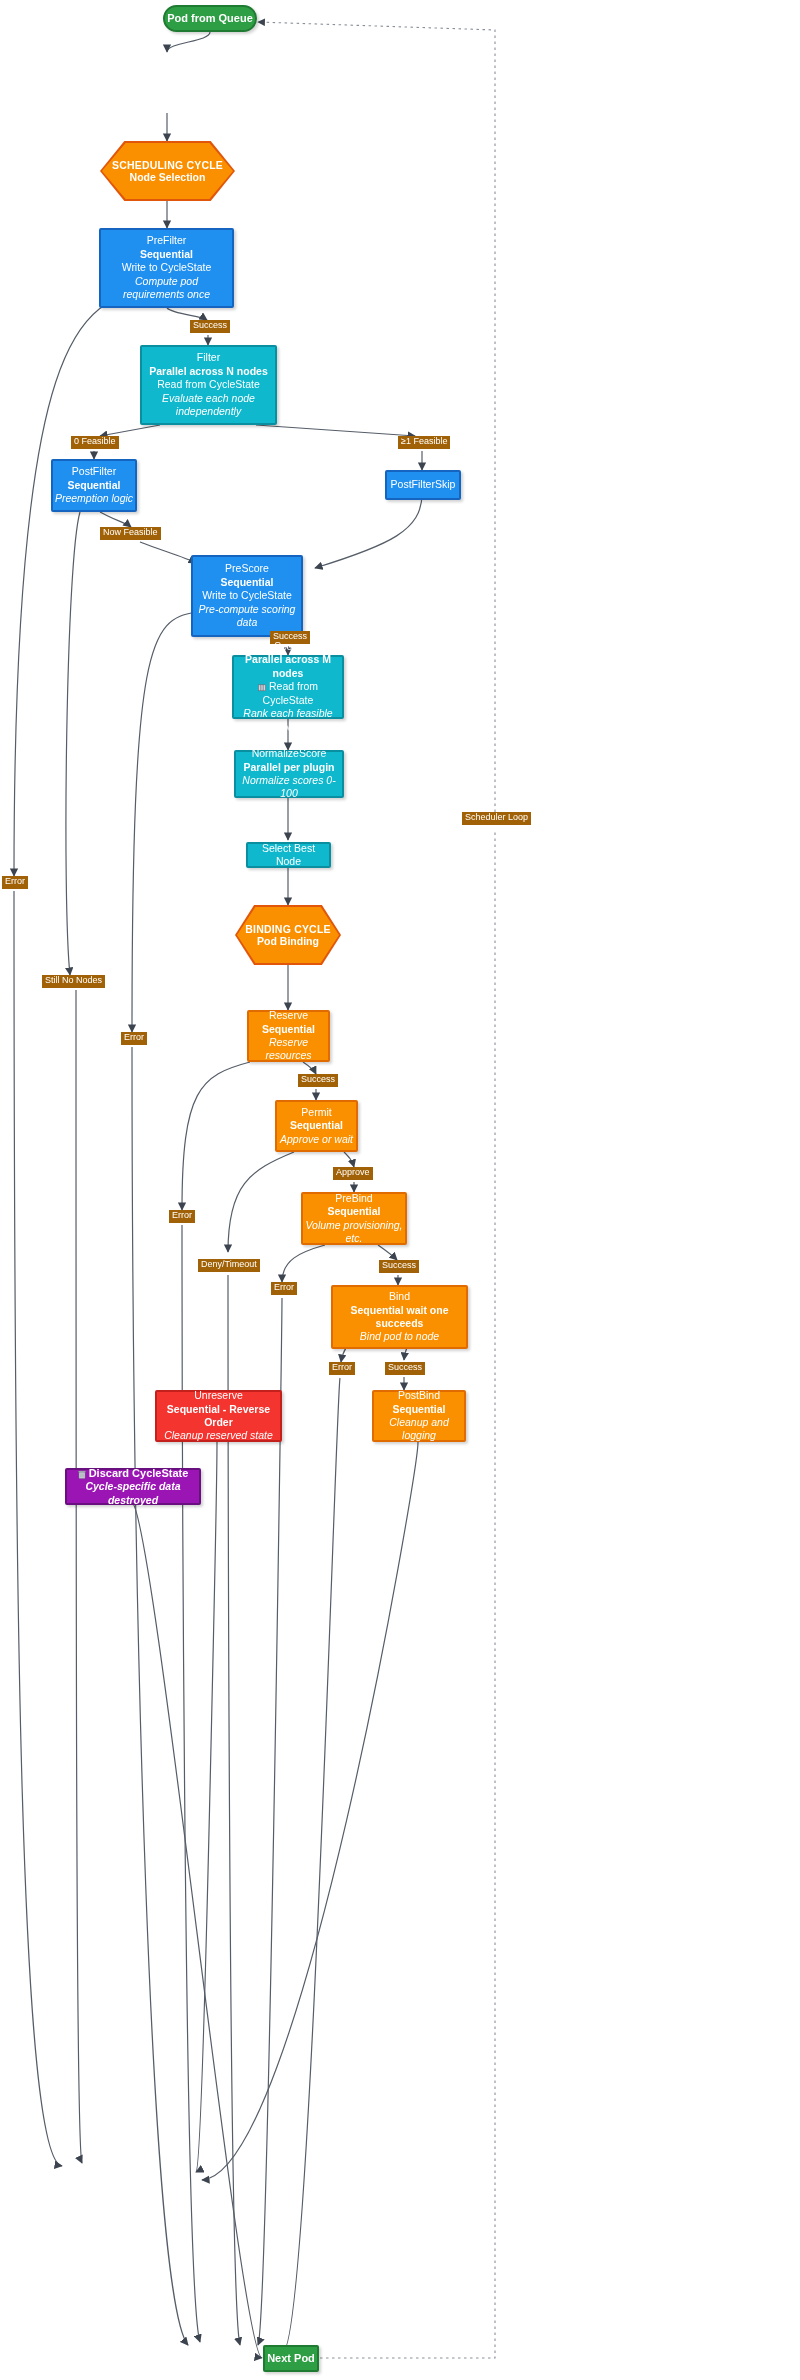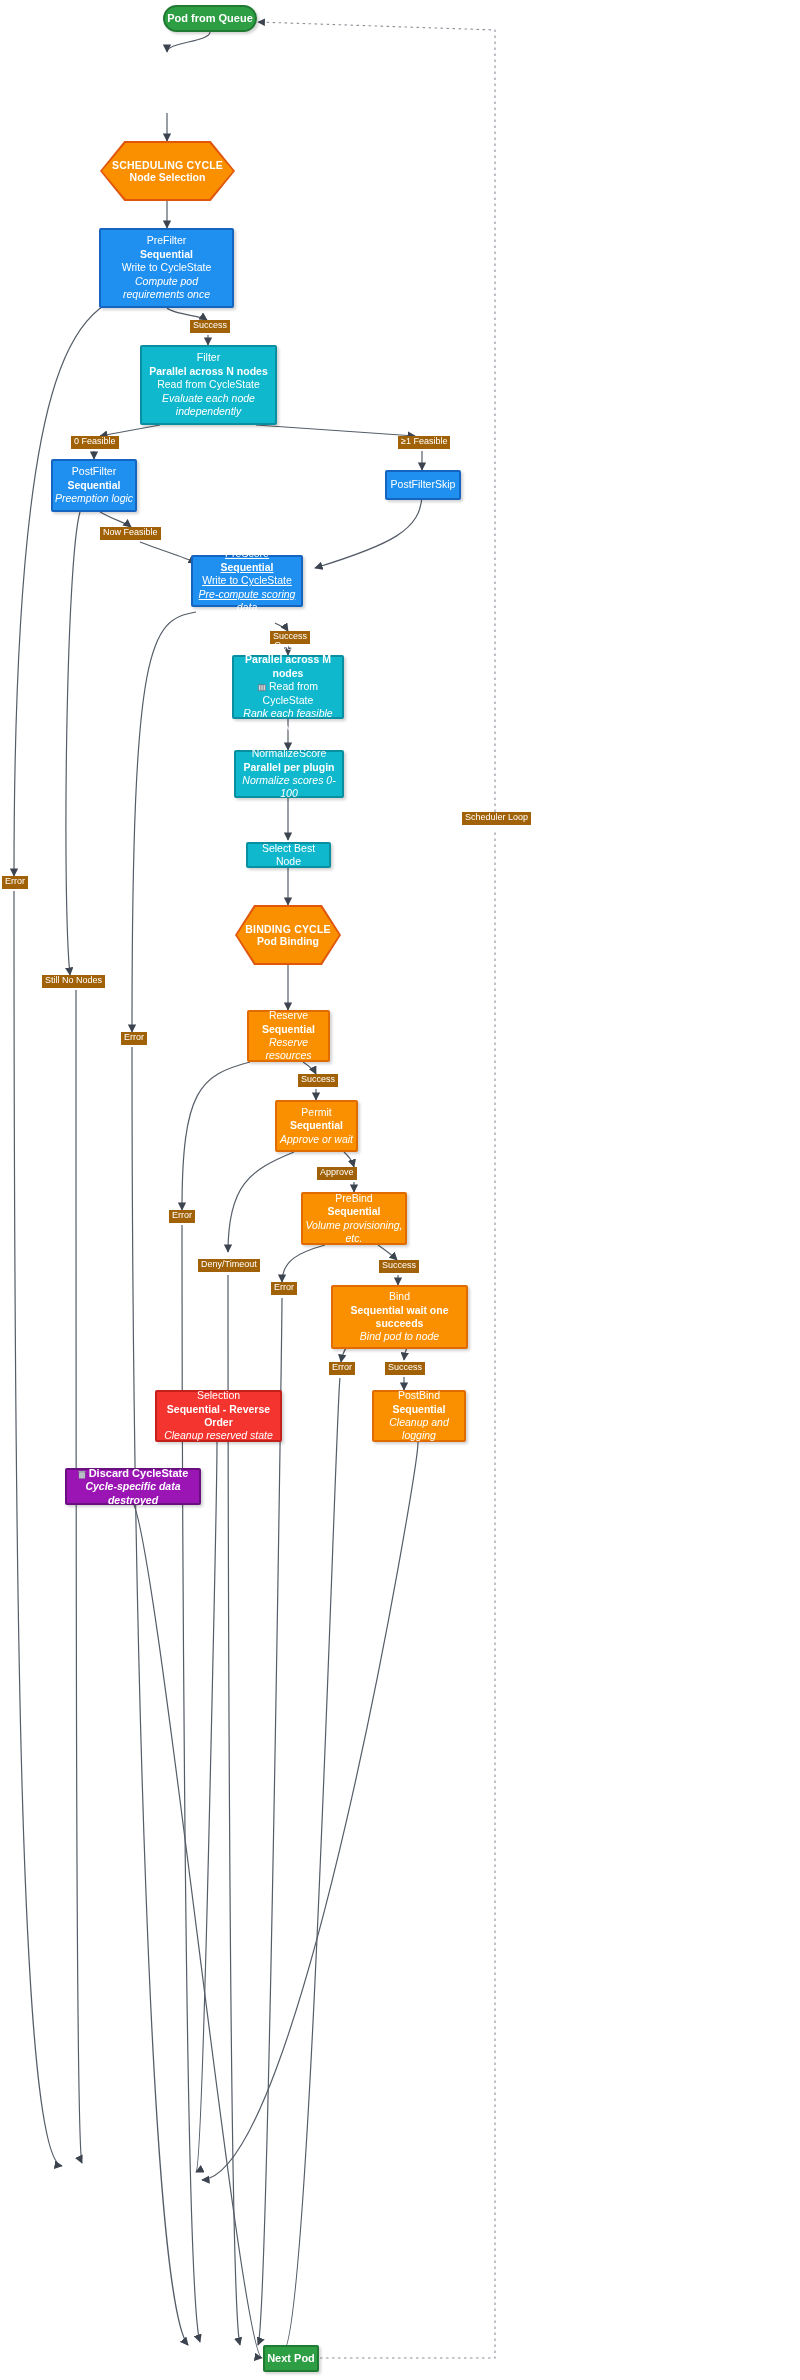--- a/index.html
+++ b/index.html
@@ -287,21 +287,21 @@
   </div>
 
   <div class="elabel" style="left:2px; top:876px;">
     <span>Error</span>
   </div>
 
   <div class="elabel" style="left:42px; top:975px;">
     <span>Still No Nodes</span>
   </div>
 
-  <div class="node n-blue" style="left:191px; top:555px; width:112px; height:52px;text-decoration:underline;">
+  <div class="node n-blue" style="left:191px; top:555px; width:112px; height:82px;">
     <span class="l1">PreScore</span>
     <span class="l2">Sequential</span>
     <span class="l3">Write to CycleState</span>
     <span class="l4">Pre-compute scoring data</span>
   </div>
 
   <div class="elabel" style="left:270px; top:631px;">
     <span>Success</span>
   </div>
 
@@ -355,21 +355,21 @@
   <div class="elabel" style="left:169px; top:1210px;">
     <span>Error</span>
   </div>
 
   <div class="node n-orange" style="left:275px; top:1100px; width:83px; height:52px;">
     <span class="l1">Permit</span>
     <span class="l2">Sequential</span>
     <span class="l4">Approve or wait</span>
   </div>
 
-  <div class="elabel" style="left:317px; top:1167px;">
+  <div class="elabel" style="left:333px; top:1167px;">
     <span>Approve</span>
   </div>
 
   <div class="elabel" style="left:198px; top:1259px;">
     <span>Deny/Timeout</span>
   </div>
 
   <div class="node n-orange" style="left:301px; top:1192px; width:106px; height:53px;">
     <span class="l1">PreBind</span>
     <span class="l2">Sequential</span>
@@ -392,21 +392,21 @@
 
   <div class="elabel" style="left:329px; top:1362px;">
     <span>Error</span>
   </div>
 
   <div class="elabel" style="left:385px; top:1362px;">
     <span>Success</span>
   </div>
 
   <div class="node n-red" style="left:155px; top:1390px; width:127px; height:52px;">
-    <span class="l1">Selection</span>
+    <span class="l1">Unreserve</span>
     <span class="l2">Sequential - Reverse Order</span>
     <span class="l4">Cleanup reserved state</span>
   </div>
 
   <div class="node n-orange" style="left:372px; top:1390px; width:94px; height:52px;">
     <span class="l1">PostBind</span>
     <span class="l2">Sequential</span>
     <span class="l4">Cleanup and logging</span>
   </div>
 

